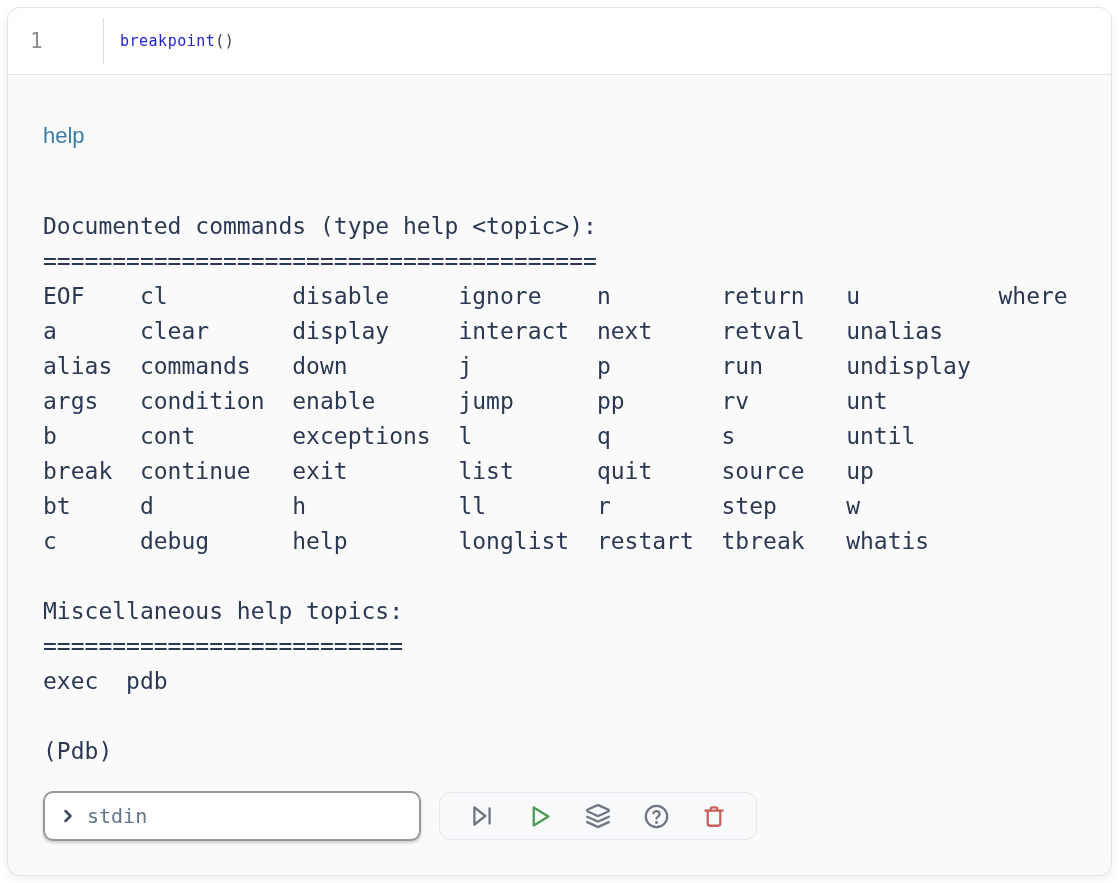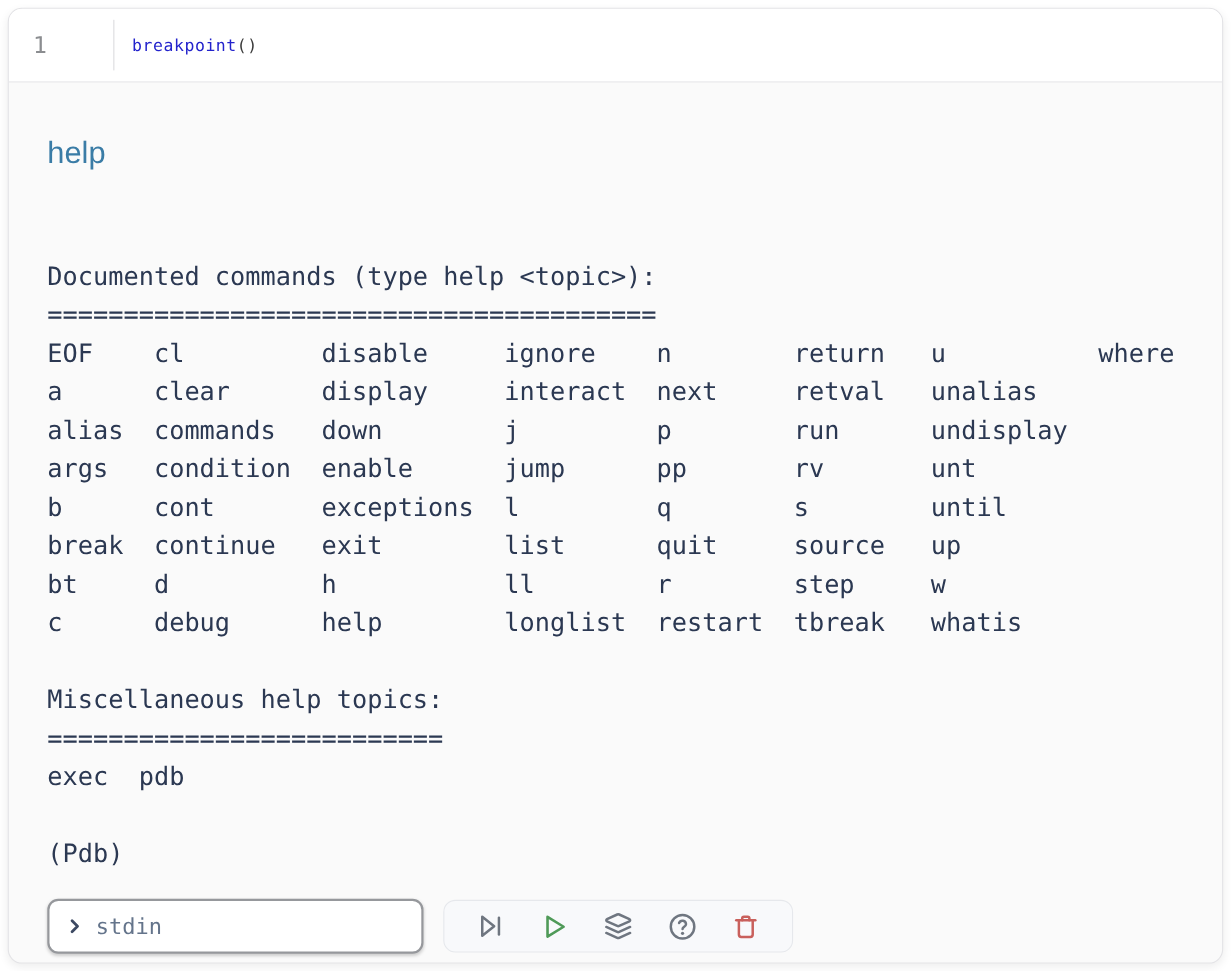--- a/index.html
+++ b/index.html
@@ -14,29 +14,29 @@
   .editor-row { height:67px; background:#ffffff; border-bottom:1px solid #e5e5e8;
                 display:flex; align-items:center; }
   .gutter { width:95px; padding-left:22px; font-size:21px; color:#8b8d90; }
   .gutter-divider { width:1px; height:46px; background:#dcdcdf; }
   .code-line { padding-left:16px; font-size:15px; letter-spacing:.5px; }
   .tok-builtin { color:var(--code-builtin,#2323cc); }
   .tok-punct { color:#3b3b3b; }
 
   
   .output { padding:48px 28px 0 35px; }
-  .stdin-echo { font-family:"Liberation Sans", sans-serif; font-size:28px;
+  .stdin-echo { font-family:"Liberation Sans", sans-serif; font-size:22px;
                 color:var(--accent-blue,#3a7ca6); }
-  .console-pre { margin-top:80px; font-family:"DejaVu Sans Mono", monospace;
+  .console-pre { margin-top:60px; font-family:"DejaVu Sans Mono", monospace;
                  font-size:23px; line-height:35px; white-space:pre;
                  color:var(--console-text,#2b3852); }
 
   
   .controls { display:flex; align-items:center; gap:18px; margin-top:22px; }
-  .stdin-box { width:342px; height:50px; background:#ffffff;
+  .stdin-box { width:378px; height:50px; background:#ffffff;
                border:2px solid #96989c; border-radius:10px;
                box-shadow:0 2px 3px rgba(0,0,0,.18);
                display:flex; align-items:center; padding:0 13px; gap:9px; }
   .stdin-box svg { flex:0 0 auto; color:#3d4a63; }
   .stdin-box input { flex:1; min-width:0; border:none; outline:none; background:transparent;
                      font-family:"DejaVu Sans Mono", monospace; font-size:20px; color:#334; }
   .stdin-box input::placeholder { color:#64748b; opacity:1; }
 
   .toolbar { width:318px; height:48px; background:#f8f9fb; border:1px solid #e6e8ec;
              border-radius:11px; display:flex; align-items:center;

